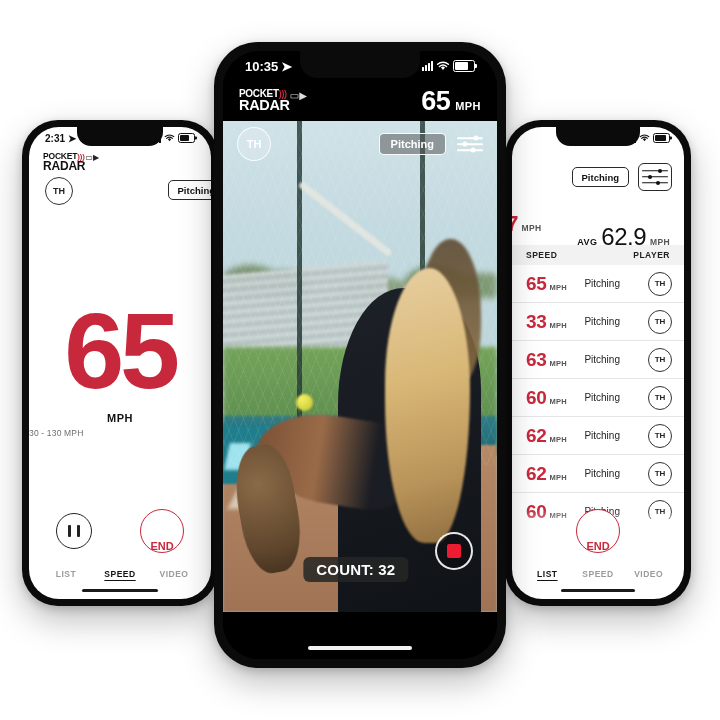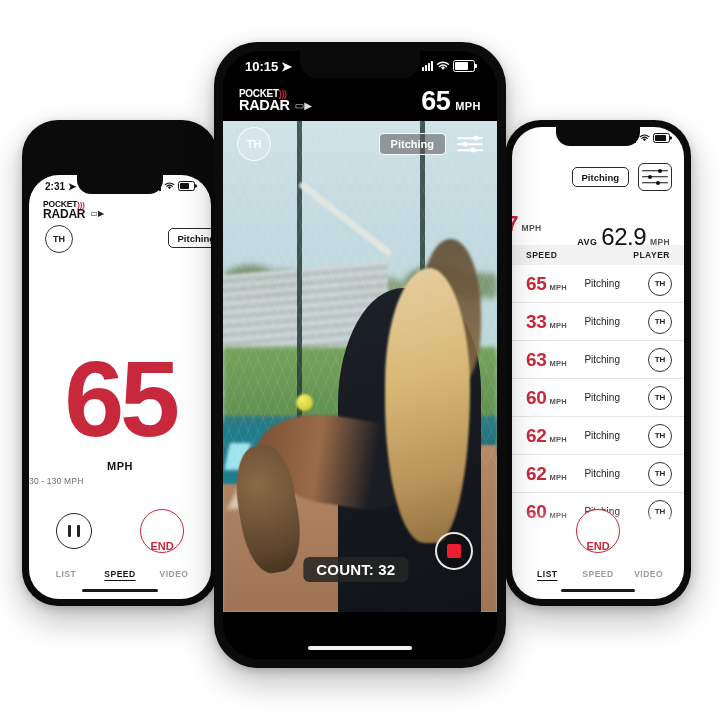--- a/index.html
+++ b/index.html
@@ -73,21 +73,21 @@
   .batt span {
     position:absolute; left:1px; top:1px; bottom:1px;
     background: currentColor; border-radius: 1px;
   }
   .wifi { position: relative; }
 
   
   .brand { line-height: 0.86; letter-spacing: -0.02em; }
   .brand .l1 { font-weight: bold; }
   .brand .l2 { font-weight: bold; }
-  .brand-wrap { display:flex; align-items:flex-end; gap:5px; }
+  .brand-wrap { display:flex; }
   .waves { display:inline-block; position:relative; }
 
   
   .pill {
     display: inline-flex; align-items: center; justify-content: center;
     border-radius: 5px;
     font-weight: bold;
     white-space: nowrap;
   }
   .avatar {
@@ -113,21 +113,21 @@
   .tab.idle { color: #9b9b9b; }
 
   .circle-btn {
     display:flex; align-items:flex-end; justify-content:center;
     border-radius: 50%;
     font-weight: bold;
   }
 
   
   #phoneLeft { left: 22px; top: 120px; width: 196px; height: 486px; }
-  #phoneLeft .screen { background:#fff;margin-top:48px; }
+  #phoneLeft .screen { background:#fff; }
   #phoneLeft .notch { top: 0; width: 86px; height: 19px; }
   #phoneLeft .statusbar { height: 22px; padding: 0 16px; color:#111; font-size: 10px; }
   #phoneLeft .brand { font-size: 10px; color:#111; }
   #phoneLeft .brand .l1 { font-size: 8.5px; }
   #phoneLeft .brand .l2 { font-size: 12px; }
   #phoneLeft .homebar { bottom: 7px; width: 76px; height: 3px; background:#1a1a1a; }
 
   .l-bigspeed {
     position: absolute; left: 0; right: 0; top: 170px;
     text-align: center;
@@ -656,21 +656,21 @@
       <div class="notch"></div>
       <div class="homebar"></div>
     </div>
   </div>
 
   <div class="phone" id="phoneCenter">
     <div class="screen">
 
       <div class="statusbar">
         <div>
-          <span>10:15</span><span class="loc-arrow">➤</span>
+          <span>10:35</span><span class="loc-arrow">➤</span>
         </div>
         <div class="sb-right">
           <span class="bars">
               <i style="height:4px"></i>
               <i style="height:6px"></i>
               <i style="height:8px"></i>
               <i style="height:10px"></i>
             </span>
           <span class="wifi">
             <svg width="14" height="10" viewBox="0 0 11 8">

